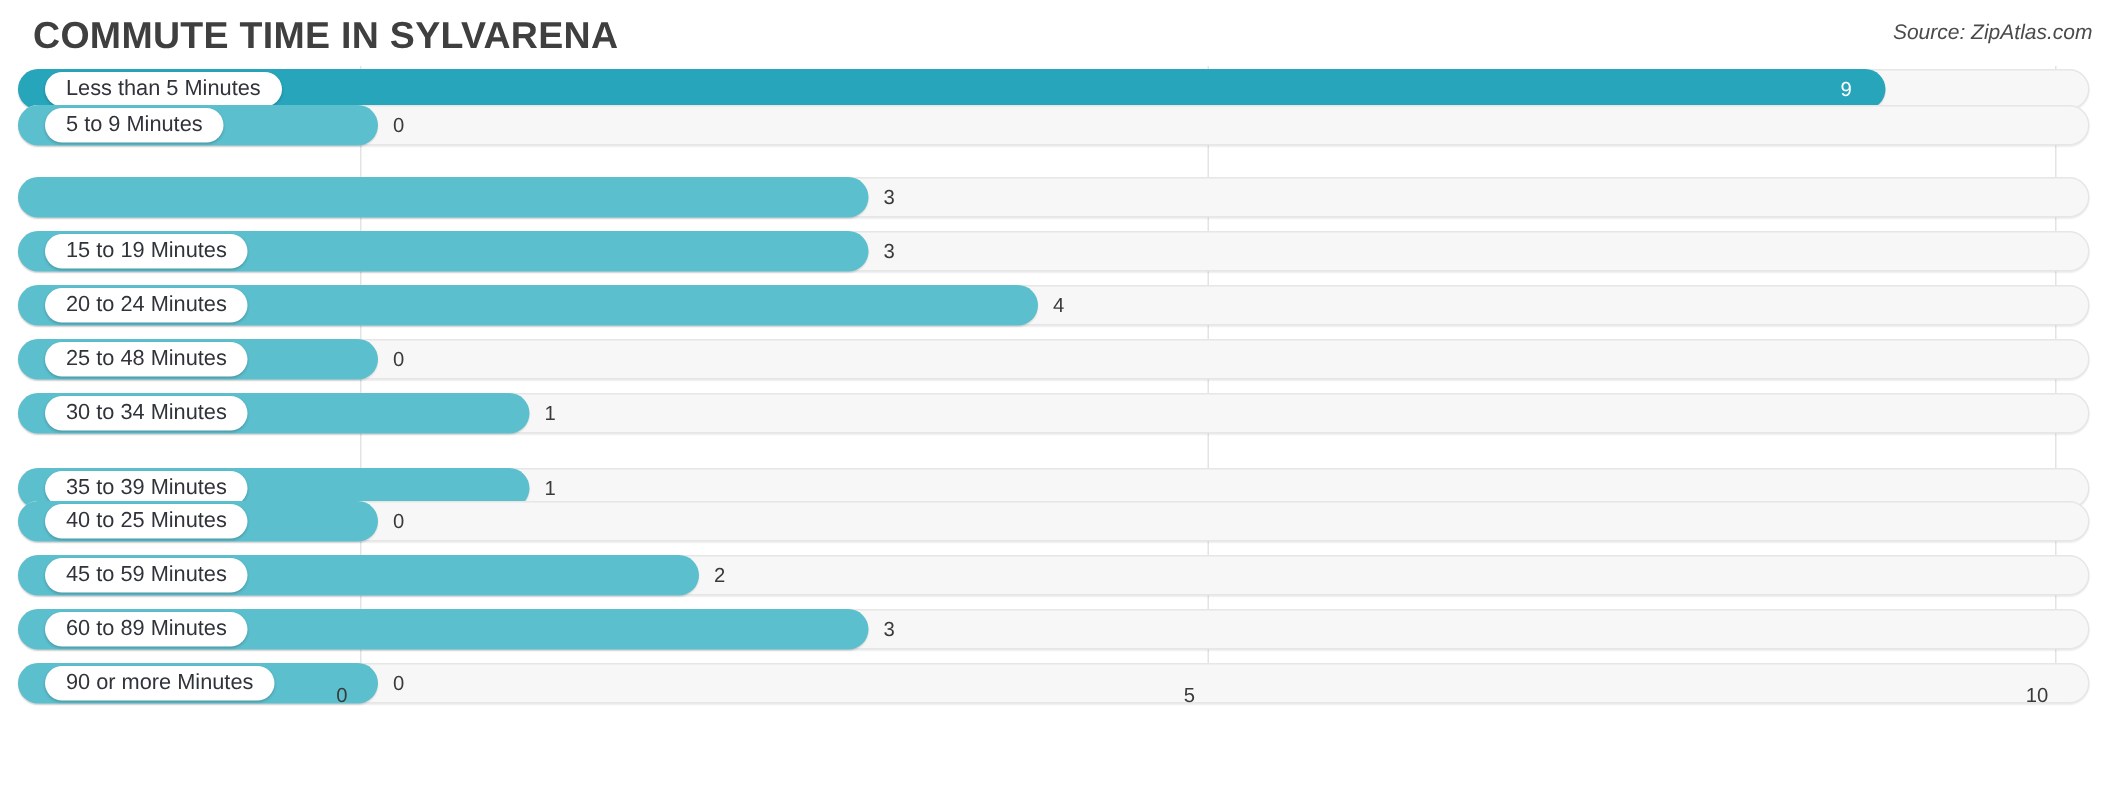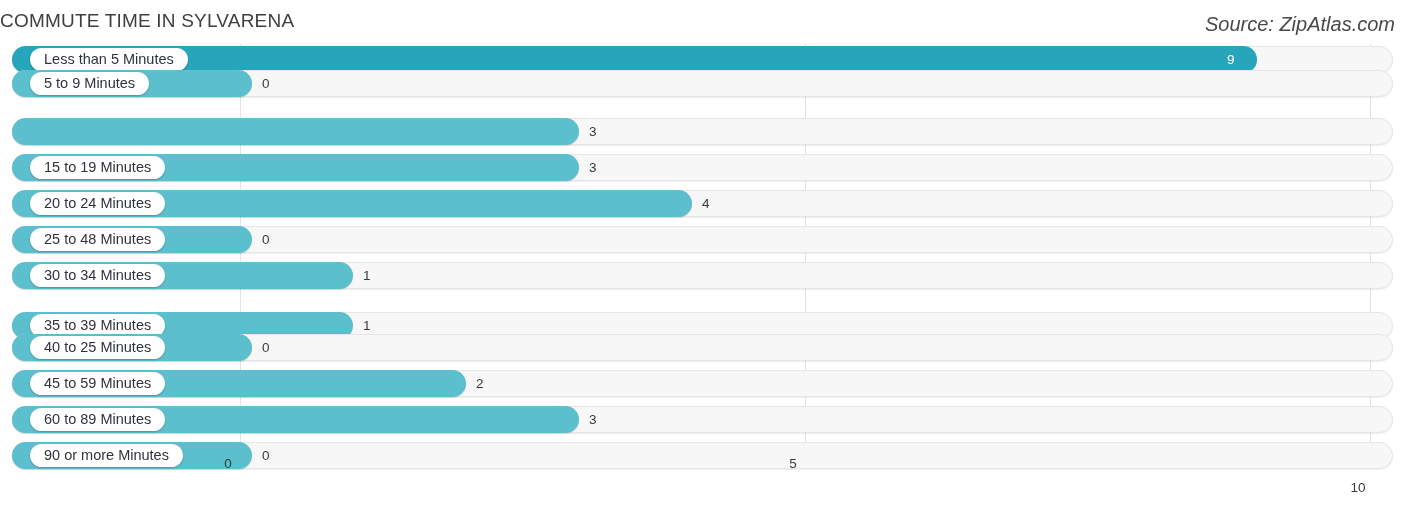--- a/index.html
+++ b/index.html
@@ -18,33 +18,33 @@
 
   
   #header {
     position: absolute;
     left: 0; top: 0;
     width: 1406px;
     height: 44px;
   }
   #chart-title {
     position: absolute;
-    left: 0;
+    left: 22px;
     top: 10px;
-    font-size: 19px;
+    font-size: 25px;
     letter-spacing: 0.2px;
     color: #3f3f3f;
-    font-weight: 400;
+    font-weight: 700;
     white-space: nowrap;
   }
   #source-note {
     position: absolute;
     right: 11px;
     top: 13px;
-    font-size: 20px;
+    font-size: 14px;
     font-style: italic;
     color: #4a4a4a;
     white-space: nowrap;
   }
 
   
   #plot {
     position: absolute;
     left: 0;
     top: 44px;
@@ -224,15 +224,15 @@
       <div class="row" style="top: 398px; width: 1381px;">
         <div class="track" style="background: rgb(247, 247, 247);"></div>
         <div class="bar" style="width: 240px; background: rgb(91, 191, 206);"></div>
         <div class="pill">90 or more Minutes</div>
         <div class="value outside" style="left: 250px;">0</div>
       </div>
     </div>
   <div id="axis">
       <div class="tick" style="left: 228px;">0</div>
       <div class="tick" style="left: 793px;">5</div>
-      <div class="tick" style="left: 1358px; margin-top: 24px;">10</div>
+      <div class="tick" style="left: 1358px;">10</div>
     </div>
 </div>
 
 </body></html>

